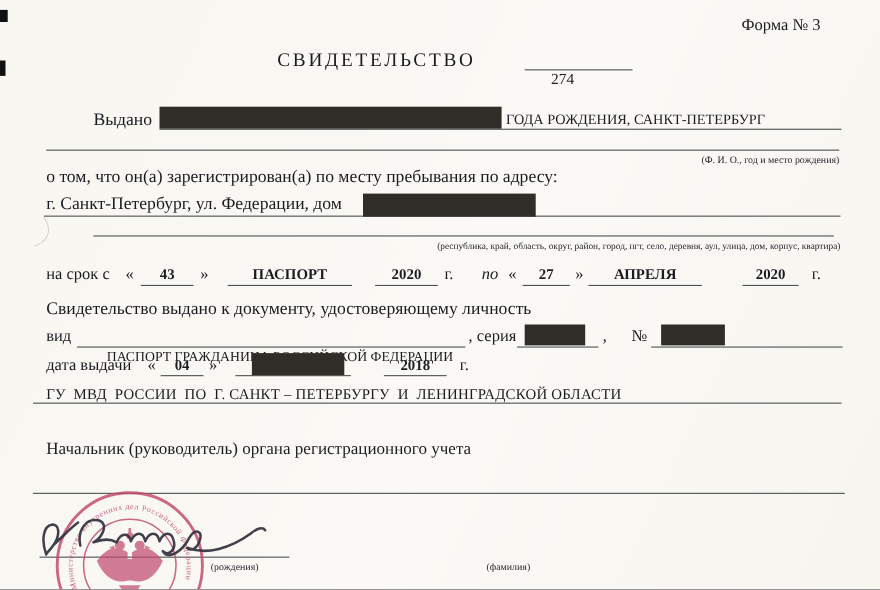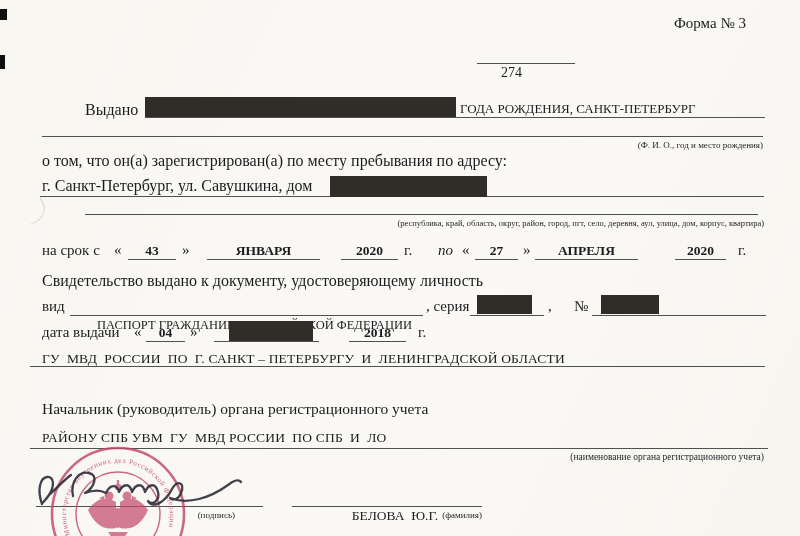--- a/index.html
+++ b/index.html
@@ -25,43 +25,44 @@
 </head>
 <body>
 
 <div id="page">
 
   <div class="edge-mark" style="top:9px;width:7px;height:11px;"></div>
   <div class="edge-mark" style="top:55px;width:5px;height:14px;"></div>
   <div class="abs" style="left:-34px;top:178px;width:80px;height:46px;border:1px solid #d9d5cc;border-radius:50%;border-color:transparent #d9d5cc transparent transparent;transform:rotate(18deg);"></div>
 
   <div class="abs t15" style="left:674px;top:14px;">Форма № 3</div>
+  <div class="abs" style="left:252px;top:44px;font-size:17.5px;letter-spacing:2.5px;">СВИДЕТЕЛЬСТВО</div>
   <div class="slot" style="left:477px;top:45px;width:98px;text-align:left;padding-left:8px;">
     <span class="t14">274</span>
   </div>
 
   <div class="abs t15" style="left:85px;top:100px;font-size:16px;">Выдано</div>
   <div class="abs rule" style="left:145px;top:98px;width:620px;height:20px;"></div>
   <div class="redact" style="left:145px;top:97px;width:311px;height:20px;"></div>
   <div class="abs b" style="left:460px;top:101px;font-size:13px;white-space:pre;">ГОДА РОЖДЕНИЯ, САНКТ-ПЕТЕРБУРГ</div>
   <div class="abs rule" style="left:42px;top:120px;width:721px;height:17px;"></div>
   <div class="abs cap" style="left:42px;top:140px;width:721px;">(Ф. И. О., год и место рождения)</div>
 
   <div class="abs" style="left:42px;top:152px;font-size:16px;">о том, что он(а) зарегистрирован(а) по месту пребывания по адресу:</div>
   <div class="abs rule" style="left:40px;top:177px;width:724px;height:20px;"></div>
-  <div class="abs" style="left:42px;top:177px;font-size:16px;">г. Санкт-Петербург, ул. Савушкина, дом</div>
+  <div class="abs" style="left:42px;top:177px;font-size:16px;">г. Санкт-Петербург, ул. Федерации, дом</div>
   <div class="redact" style="left:330px;top:176px;width:157px;height:21px;"></div>
   <div class="abs rule" style="left:85px;top:198px;width:673px;height:17px;"></div>
   <div class="abs cap" style="left:40px;top:218px;width:724px;font-size:8.5px;">(республика, край, область, округ, район, город, пгт, село, деревня, аул, улица, дом, корпус, квартира)</div>
 
   <div class="abs t15" style="left:42px;top:241px;">на срок с</div>
   <div class="abs t15" style="left:114px;top:241px;">«</div>
   <div class="slot" style="left:128px;top:241px;width:48px;"><span class="v">43</span></div>
   <div class="abs t15" style="left:182px;top:241px;">»</div>
-  <div class="slot" style="left:207px;top:241px;width:113px;"><span class="v">ЯНВАРЯ</span></div>
+  <div class="slot" style="left:207px;top:241px;width:113px;"><span class="v">ПАСПОРТ</span></div>
   <div class="slot" style="left:341px;top:241px;width:57px;"><span class="v">2020</span></div>
   <div class="abs t15" style="left:404px;top:241px;">г.</div>
   <div class="abs t15" style="left:438px;top:241px;font-style:italic;">по</div>
   <div class="abs t15" style="left:462px;top:241px;">«</div>
   <div class="slot" style="left:475px;top:241px;width:43px;"><span class="v">27</span></div>
   <div class="abs t15" style="left:523px;top:241px;">»</div>
   <div class="slot" style="left:535px;top:241px;width:103px;"><span class="v">АПРЕЛЯ</span></div>
   <div class="slot" style="left:675px;top:241px;width:51px;"><span class="v">2020</span></div>
   <div class="abs t15" style="left:738px;top:241px;">г.</div>
 
@@ -84,29 +85,24 @@
   <div class="abs t15" style="left:190px;top:323px;">»</div>
   <div class="slot" style="left:214px;top:323px;width:105px;"></div>
   <div class="redact" style="left:229px;top:321px;width:84px;height:20px;"></div>
   <div class="slot" style="left:349px;top:323px;width:57px;"><span class="v">2018</span></div>
   <div class="abs t15" style="left:418px;top:323px;">г.</div>
 
   <div class="abs caps13" style="left:42px;top:351px;">ГУ  МВД  РОССИИ  ПО  Г. САНКТ – ПЕТЕРБУРГУ  И  ЛЕНИНГРАДСКОЙ ОБЛАСТИ</div>
   <div class="abs rule" style="left:30px;top:350px;width:735px;height:17px;"></div>
 
   <div class="abs" style="left:42px;top:400px;font-size:15.5px;">Начальник (руководитель) органа регистрационного учета</div>
-  <div class="abs caps13" style="left:42px;top:430px;">РАЙОНУ СПБ УВМ  ГУ  МВД РОССИИ  ПО СПБ  И  ЛО</div>
   <div class="abs rule" style="left:30px;top:429px;width:738px;height:20px;"></div>
-  <div class="abs cap" style="left:40px;top:452px;width:724px;font-size:9.5px;">(наименование органа регистрационного учета)</div>
 
   <div class="abs rule" style="left:36px;top:489px;width:227px;height:18px;"></div>
-  <div class="abs cap" style="left:55px;top:510px;width:180px;">(подпись)</div>
-  <div class="slot" style="left:292px;top:488px;width:190px;">
-    <span style="font-size:13.5px;line-height:18px;font-weight:normal;white-space:pre;">БЕЛОВА  Ю.Г.</span>
-  </div>
+  <div class="abs cap" style="left:55px;top:510px;width:180px;">(рождения)</div>
   <div class="abs cap" style="left:292px;top:510px;width:190px;">(фамилия)</div>
 
   <svg class="abs" style="left:48px;top:444px;" width="140" height="140" viewBox="0 0 140 140">
     <g fill="none" stroke="#c2476b" opacity="0.82">
       <circle cx="70" cy="70" r="66" stroke-width="2.6"></circle>
       <circle cx="70" cy="70" r="42" stroke-width="1.4"></circle>
     </g>
     <defs>
       <path id="arcTop" d="M 23,93 A 52,52 0 1 1 117,93"></path>
       <path id="arcBottom" d="M 25,82 A 48,48 0 0 0 115,82"></path>

